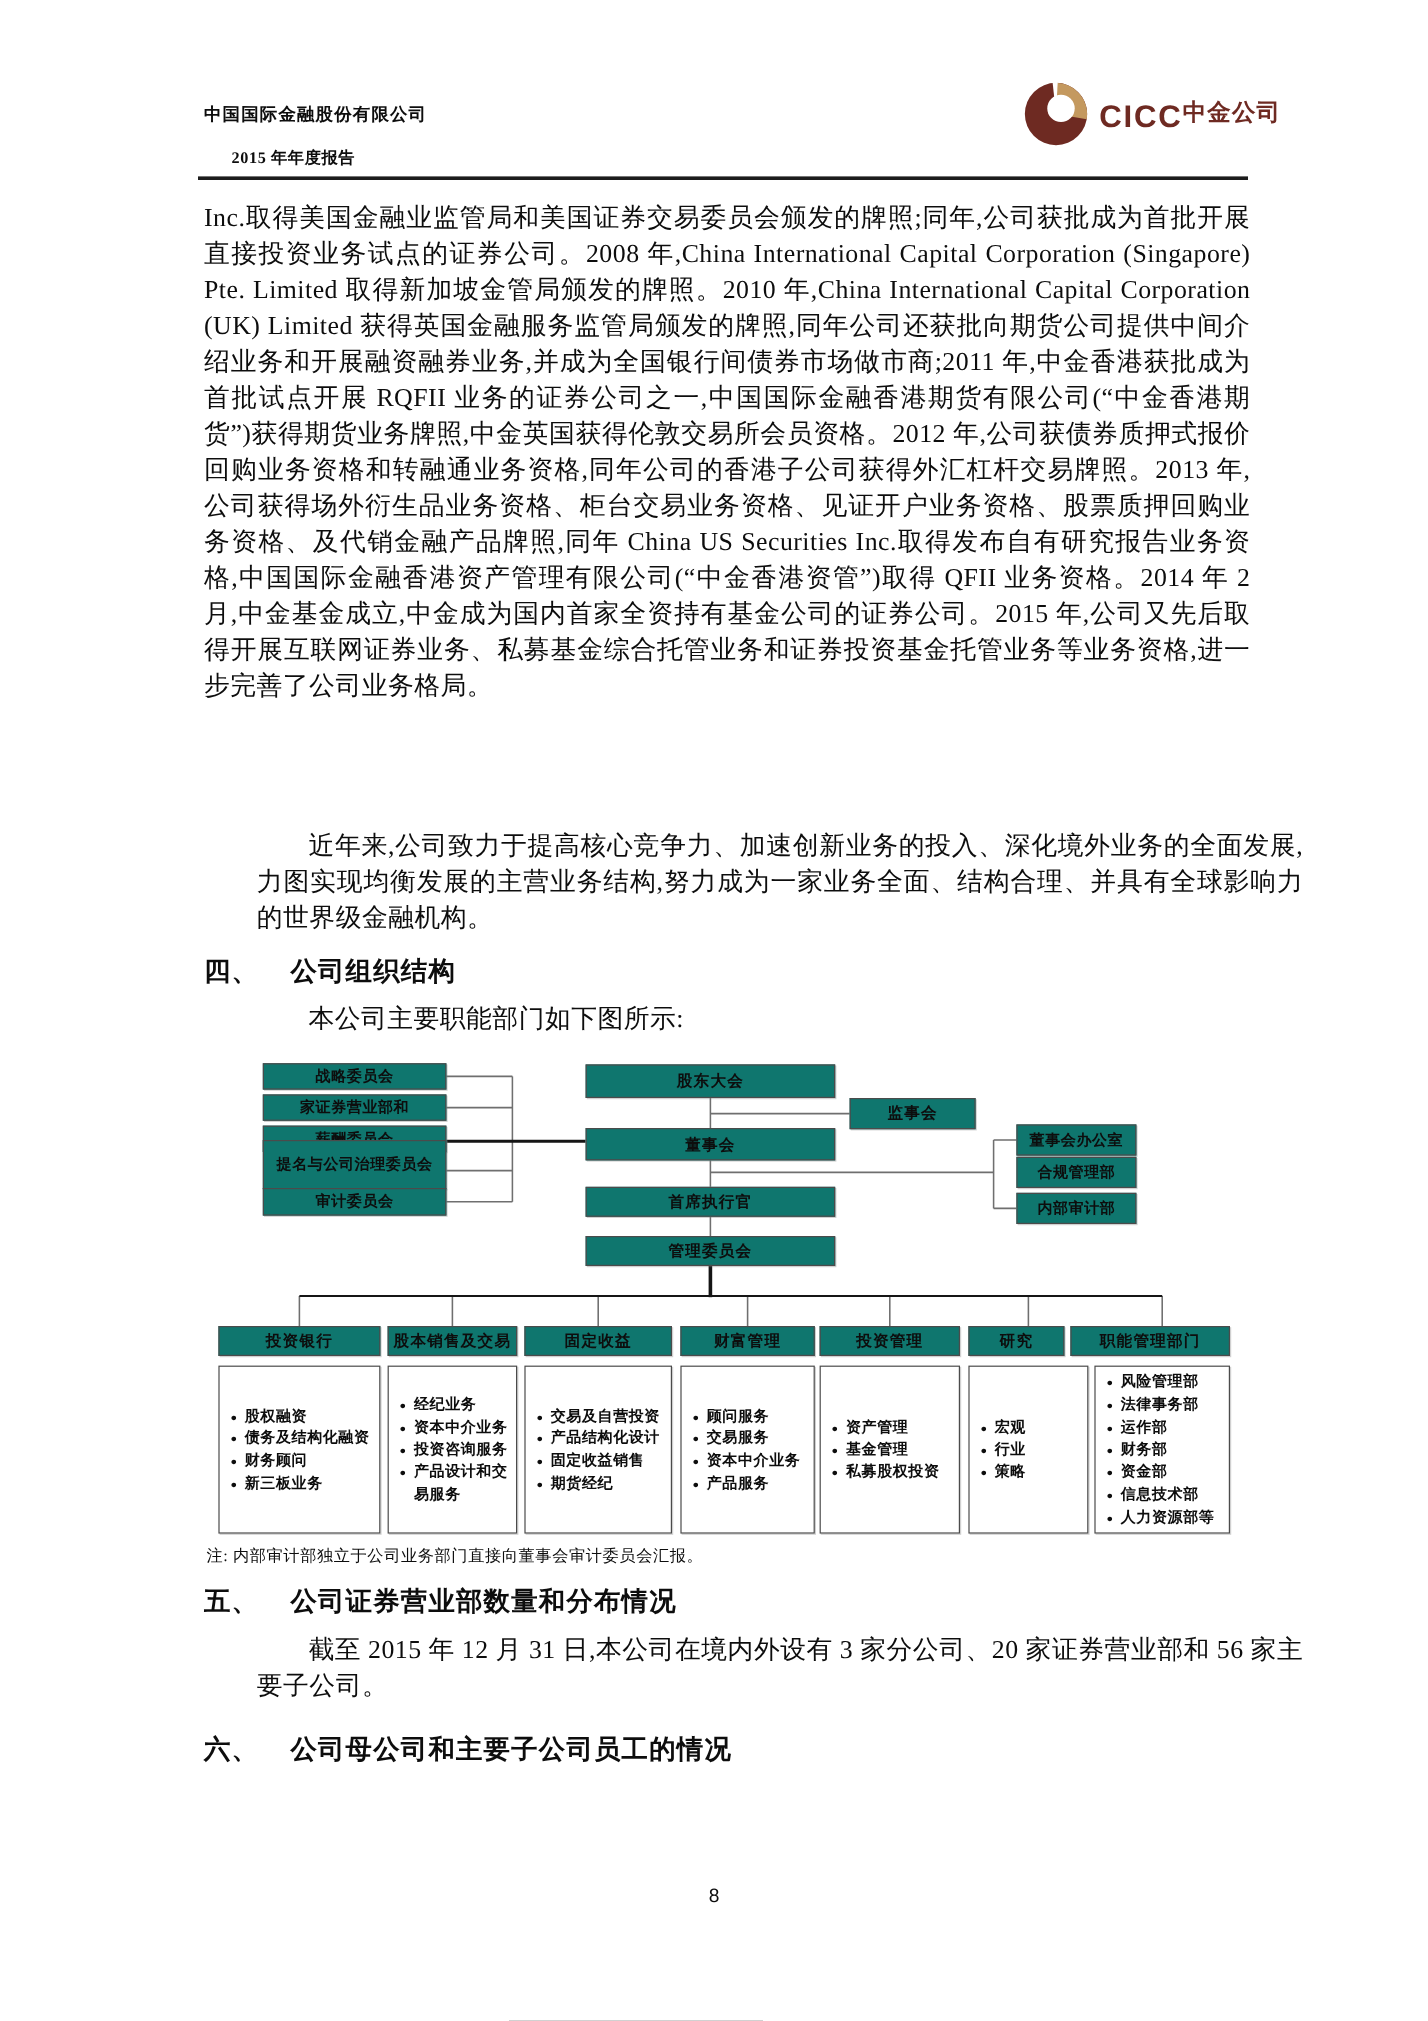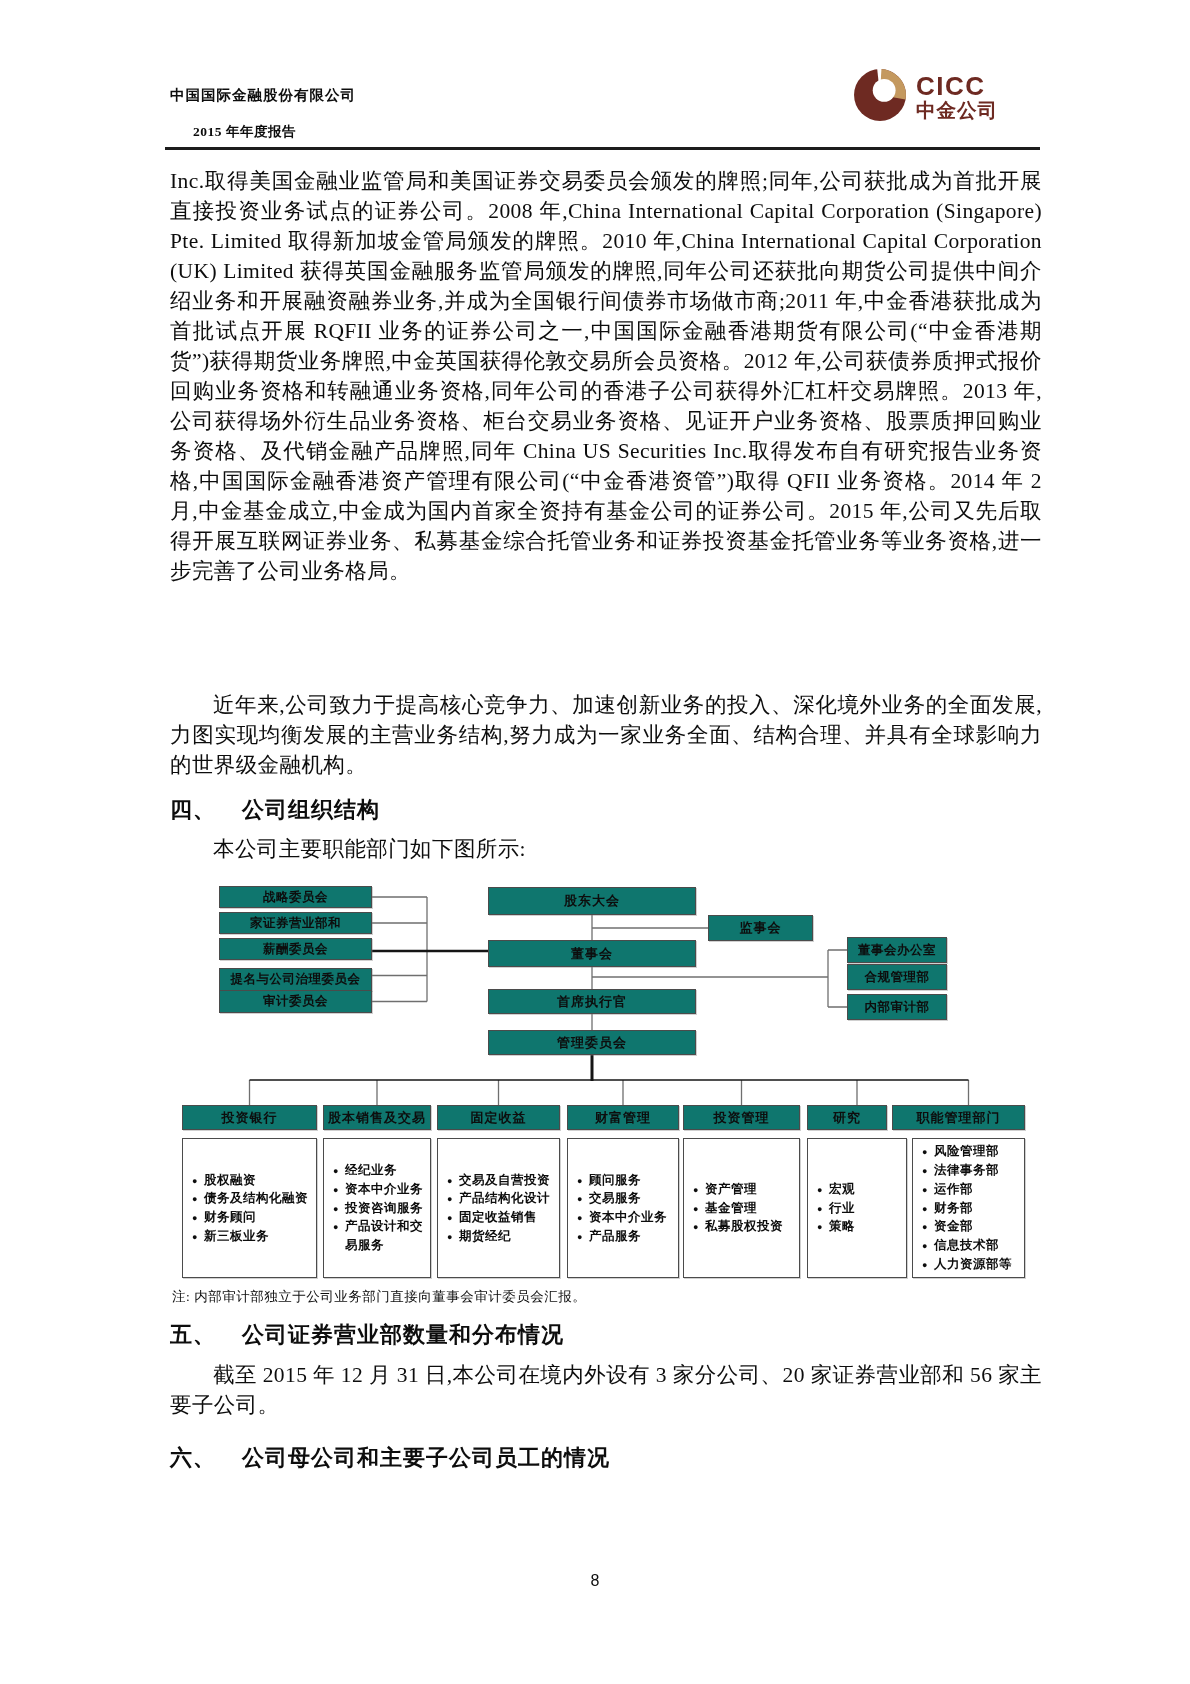--- a/index.html
+++ b/index.html
@@ -16,31 +16,31 @@
     position:relative;width:1190px;height:1684px;margin:0 auto;
     background:#ffffff;color:#0d0d0d;
     font-family:"Liberation Serif","DejaVu Serif",serif;
     overflow:hidden;
   }
   
   .company-name{position:absolute;left:170px;top:86px;font-size:14.5px;font-weight:700;letter-spacing:1px;}
   .report-title{position:absolute;left:193px;top:123px;font-size:13.5px;font-weight:700;letter-spacing:0.5px;}
   .header-rule{position:absolute;left:165px;top:147px;width:875px;height:3px;background:var(--rule-color);}
   .logo{position:absolute;left:853px;top:68px;display:flex;align-items:center;gap:9px;}
-  .logo-text{display:flex;flex-direction:column;justify-content:center;color:var(--brand-maroon);
+  .logo-text{display:flex;justify-content:center;color:var(--brand-maroon);
     font-family:"Liberation Sans","DejaVu Sans",sans-serif;line-height:1.04;}
   .logo-latin{font-size:26px;font-weight:800;letter-spacing:1.5px;}
   .logo-cn{font-size:19.5px;font-weight:800;letter-spacing:1px;}
   
   .para{
     position:absolute;left:170px;width:872px;
     font-size:21.5px;line-height:30px;letter-spacing:0.4px;
     text-align:justify;
   }
-  .indent{text-indent:2em;}
+  .indent{text-indent:2em;margin-left:44px;}
   .sec{
     position:absolute;left:170px;display:flex;gap:26px;
     font-size:22px;font-weight:700;letter-spacing:1px;
     font-family:"Liberation Serif","DejaVu Serif",serif;
   }
   .org-note{position:absolute;left:172px;top:1288px;font-size:13.5px;letter-spacing:0.5px;}
   .page-number{position:absolute;left:0;top:1572px;width:100%;text-align:center;
     font-size:16px;font-family:"Liberation Sans","DejaVu Sans",sans-serif;}
   
   .chart{position:absolute;left:170px;top:885px;width:870px;height:400px;}
@@ -110,21 +110,21 @@
       <g stroke="#151515" fill="none">
         <path d="M202 66H318" stroke-width="2.4"></path>
         <path d="M422 170V196" stroke-width="3"></path>
         <path d="M79.5 195H798.5" stroke-width="1.6"></path>
       </g>
     </svg>
 
     <div class="obox small" style="left:49px;top:1px;width:153px;height:22px">战略委员会</div>
     <div class="obox small" style="left:49px;top:27px;width:153px;height:22px">家证券营业部和</div>
     <div class="obox small" style="left:49px;top:53px;width:153px;height:22px">薪酬委员会</div>
-    <div class="obox small" style="left:49px;top:83px;width:153px;height:23px">提名与公司治理委员会</div>
+    <div class="obox small" style="left:49px;top:65px;width:153px;height:41px">提名与公司治理委员会</div>
     <div class="obox small" style="left:49px;top:105px;width:153px;height:23px">审计委员会</div>
 
     <div class="obox" style="left:318px;top:2px;width:208px;height:28px">股东大会</div>
     <div class="obox" style="left:318px;top:55px;width:208px;height:27px">董事会</div>
     <div class="obox" style="left:318px;top:104px;width:208px;height:25px">首席执行官</div>
     <div class="obox" style="left:318px;top:145px;width:208px;height:25px">管理委员会</div>
 
     <div class="obox" style="left:538px;top:30px;width:105px;height:26px">监事会</div>
 
     <div class="obox small" style="left:677px;top:52px;width:100px;height:26px">董事会办公室</div>

